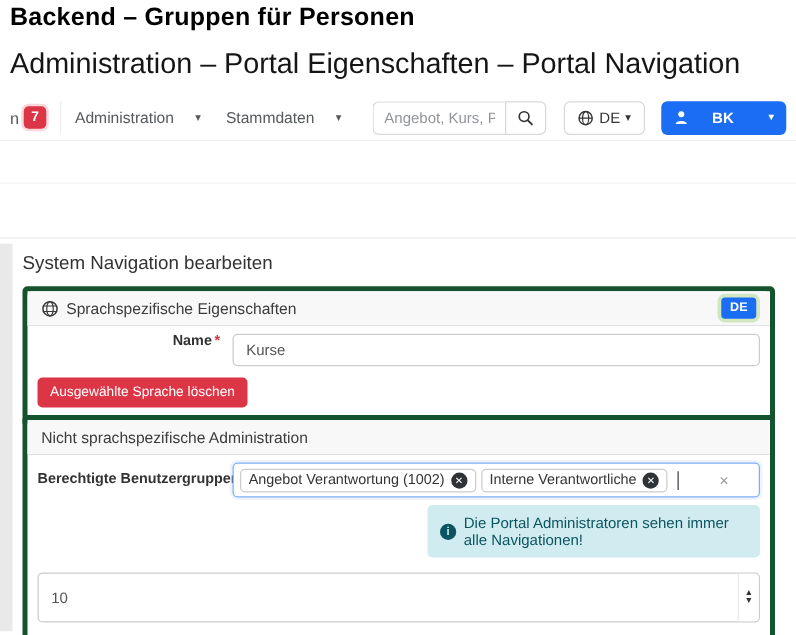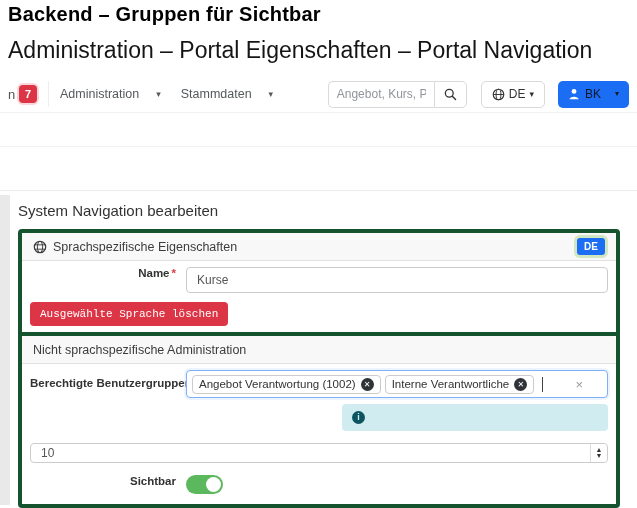--- a/index.html
+++ b/index.html
@@ -30,23 +30,23 @@
   .search-group{display:flex; align-items:stretch; height:27px;}
   .search-input{width:106px; height:27px; border:1px solid #d9d9d9; border-right:none;
                 border-radius:5px 0 0 5px; padding:0 8px; font-size:12px; color:#333; outline:none;
                 font-family:inherit;}
   .search-input::placeholder{color:#919499;}
   .search-btn{width:33px; border:1px solid #d9d9d9; border-radius:0 5px 5px 0; background:#fff;
               display:flex; align-items:center; justify-content:center; cursor:pointer;}
   .lang-btn{display:flex; align-items:center; gap:4px; height:27px; margin-left:14px; padding:0 10px;
             border:1px solid #d9d9d9; border-radius:5px; background:#fff; color:#333; font-size:12px;
             cursor:pointer; white-space:nowrap;}
-  .user-btn{display:flex; align-items:center; gap:5px; height:27px; margin-left:13px; padding:0 10px;
-            border:none; border-radius:5px; background:var(--primary); color:#0f172a; font-size:12px;
-            font-weight:normal; cursor:pointer; white-space:nowrap;}
+  .user-btn{display:flex; align-items:center; gap:19px; height:27px; margin-left:13px; padding:0 10px;
+            border:none; border-radius:5px; background:var(--primary); color:#ffffff; font-size:12px;
+            font-weight:bold; cursor:pointer; white-space:nowrap;}
   .user-btn .caret{margin-left:9px; font-size:8px;}
 
   
   .hr1{position:absolute; left:0; right:0; top:146px; height:1px; background:#f2f2f2;}
   .hr2{position:absolute; left:0; right:0; top:190px; height:1px; background:#ececec;}
   .left-strip{position:absolute; left:0; top:195px; width:10px; height:310px; background:#e9e9e9;}
 
   
   .page-heading{position:absolute; left:18px; top:202px; font-size:15px; color:#333;}
 
@@ -60,21 +60,21 @@
             border-radius:3px; cursor:pointer; box-shadow:0 0 0 3px rgba(150,205,110,.40);}
   .card-body{padding:6px 8px 10px 8px;}
 
   .form-row{display:flex; }
   .form-label{flex:none; width:146px; margin-right:10px; text-align:right; font-size:11.5px;
               font-weight:bold; color:#333; white-space:nowrap;}
   .req{color:var(--danger); margin-left:2px;}
   .text-input{flex:1; height:26px; border:1px solid #ccc; border-radius:4px; padding:0 10px;
               font-size:12px; color:#555; outline:none; font-family:inherit; background:#fff;}
   .danger-btn{margin:9px 0 2px 0; background:var(--danger); color:#fff; border:none; border-radius:4px;
-              font-size:11px; padding:6px 10px; cursor:pointer; font-family:Liberation Mono, monospace;}
+              font-size:11px; padding:6px 10px; cursor:pointer; font-family:Liberation Sans, sans-serif;}
 
   .row-top{align-items:flex-start;}
   .row-top .form-label{margin-top:7px;}
   .field-col{flex:1; min-width:0;}
   .multiselect{display:flex; align-items:center; min-height:28px; border:1px solid var(--focus_border);
                border-radius:4px; padding:2px 24px 2px 3px; background:#fff;
                box-shadow:0 0 0 2px rgba(27,110,243,.08); cursor:text;justify-content:space-between;}
   .tag{display:inline-flex; align-items:center; gap:5px; border:1px solid #ccc; border-radius:4px;
        background:#fff; padding:2px 6px; font-size:11.5px; color:#333; margin:1px 2px; white-space:nowrap;}
   .tag-x{width:13px; height:13px; border-radius:50%; background:#2f3337; color:#fff; font-size:8px;
@@ -82,38 +82,38 @@
   .text-cursor{width:1px; height:15px; background:#444; margin-left:6px;}
   .ms-clear{margin-left:auto; color:#999; font-size:13px; cursor:pointer; padding-left:6px;}
 
   .info-alert{margin:6px 0 0 156px; background:var(--info_bg); color:var(--info_text); border-radius:4px;
               padding:7px 10px; font-size:12px; display:flex; align-items:center; gap:6px;}
   .info-ico{width:13px; height:13px; border-radius:50%; background:var(--info_text); color:var(--info_bg);
             font-size:9px; font-weight:bold; line-height:13px; text-align:center; flex:none;}
 
   .mt12{margin-top:12px;}
   .num-wrap{flex:1; position:relative;}
-  .num-input{width:100%; height:20px; border:1px solid #ccc; border-radius:4px; padding:0 24px 0 10px;
+  .num-input{width:100%; height:40px; border:1px solid #ccc; border-radius:4px; padding:0 24px 0 10px;
              font-size:12px; color:#555; outline:none; font-family:inherit;}
   .spinner{position:absolute; top:1px; right:1px; bottom:1px; width:17px; border-left:1px solid #ddd;
            display:flex; flex-direction:column; align-items:center; justify-content:center;
            border-radius:0 4px 4px 0; background:#fff; cursor:pointer;}
   .spinner span{font-size:7px; line-height:6px; color:#333;}
 
   .toggle{width:37px; height:19px; border-radius:10px; background:var(--success); position:relative; cursor:pointer;}
   .toggle .knob{position:absolute; top:2px; right:2px; width:15px; height:15px; border-radius:50%; background:#fff;}
 
   .gicon{display:inline-block; vertical-align:middle;}
 </style>
 </head>
 <body>
 
 <div class="stage">
 
-  <div class="slide-title">Backend – Gruppen für Sichtbar</div>
+  <div class="slide-title">Backend – Gruppen für Personen</div>
   <div class="slide-subtitle">Administration – Portal Eigenschaften – Portal Navigation</div>
 
   <div class="navbar">
     <span class="brand-frag">n</span>
     <span class="nav-badge">7</span>
     <span class="nav-divider"></span>
     <span class="nav-item">
       <span>Administration</span>
       <span class="caret">▾</span>
     </span>
@@ -196,20 +196,21 @@
             </span>
             <span class="tag">
               <span>Interne Verantwortliche</span>
               <span class="tag-x">✕</span>
             </span>
             <span class="text-cursor"></span>
             <span class="ms-clear">×</span>
           </div>
           <div class="info-alert">
             <span class="info-ico">i</span>
+            <span>Die Portal Administratoren sehen immer alle Navigationen!</span>
           </div>
         </div>
       </div>
 
       <div class="form-row mt12">
         <div class="num-wrap">
           <input class="num-input" type="text" value="10" style="">
           <div class="spinner">
             <span>▲</span>
             <span>▼</span>

